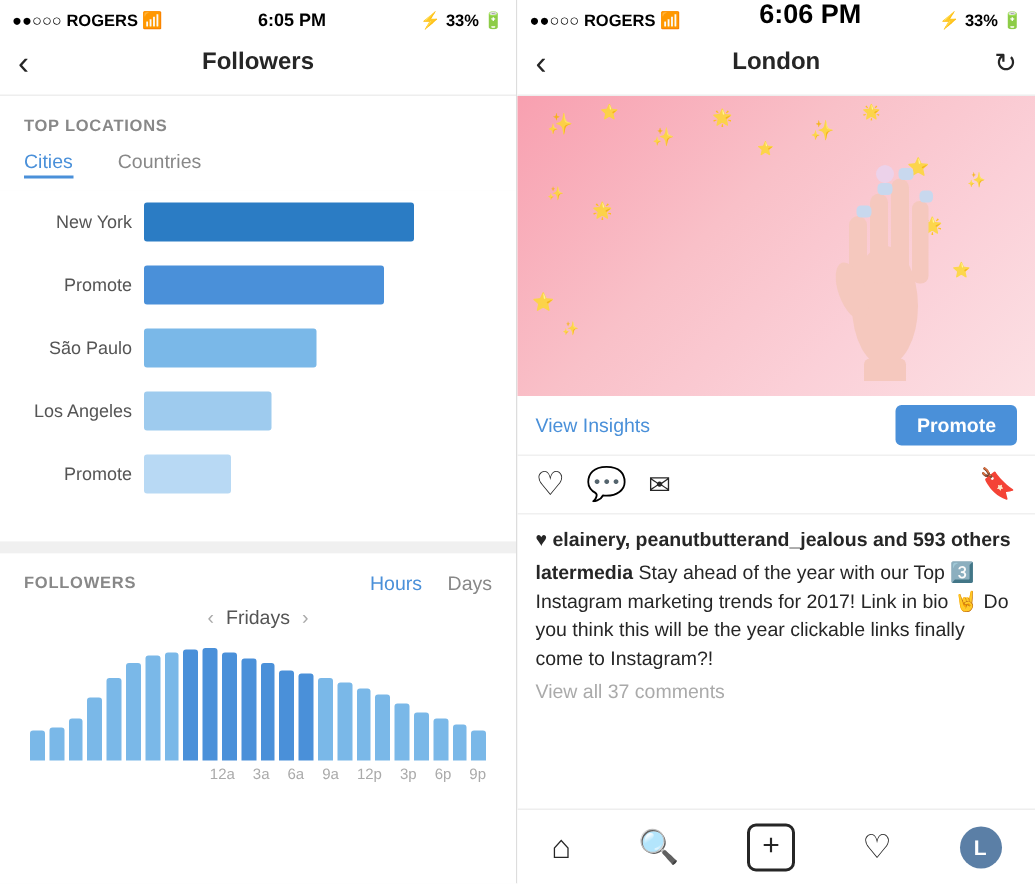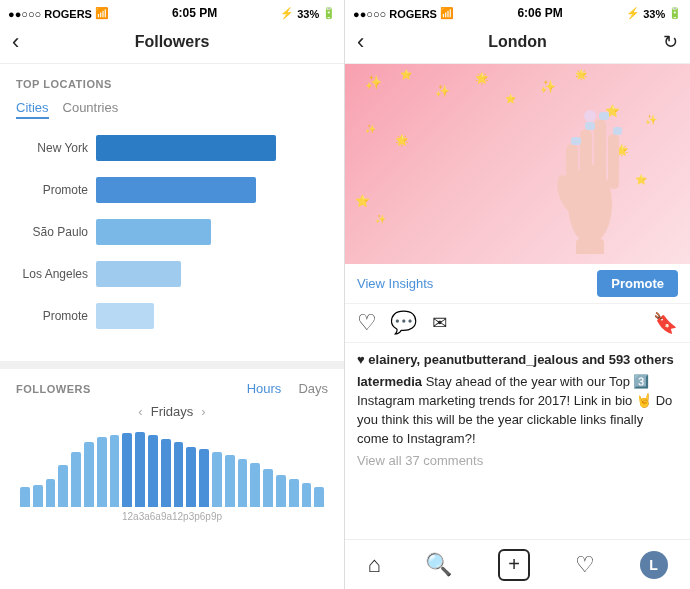--- a/index.html
+++ b/index.html
@@ -64,21 +64,21 @@
     .section-title {
       font-size: 11px;
       font-weight: 700;
       color: #888;
       letter-spacing: 0.5px;
       text-transform: uppercase;
       margin-bottom: 8px;
     }
     .tab-row {
       display: flex;
-      gap: 0;
+      gap: 16px;
     }
     .tab-btn {
       font-size: 13px;
       font-weight: 500;
       color: #888;
       cursor: pointer;
       padding: 2px 0;
       margin-right: 14px;
       border-bottom: 2px solid transparent;
     }
@@ -168,24 +168,25 @@
       flex: 1;
       border-radius: 2px 2px 0 0;
       background: #7AB8E8;
     }
     .hist-bar.highlight {
       background: #4A90D9;
     }
 
     .x-axis {
       display: flex;
-      justify-content: center;
+      justify-content: flex-end;
       padding: 4px 4px 0;
       font-size: 10px;
       color: #aaa;
+      gap: 12px;
     }
 
     
     .right-panel {
       width: 345px;
       height: 589px;
       background: #fff;
       display: flex;
       flex-direction: column;
     }
@@ -417,21 +418,21 @@
   </div>
 </div>
 
 <div class="right-panel">
 
   <div class="status-bar">
     <div class="status-bar-left">
       <span>●●○○○ ROGERS</span>
       <span>📶</span>
     </div>
-    <span style="font-weight:600;font-size:12px;">6:06 PM</span>
+    <span style="font-weight:600;font-size:18px;">6:06 PM</span>
     <div class="status-bar-right">
       <span>⚡</span>
       <span>33%</span>
       <span>🔋</span>
     </div>
   </div>
 
   <div class="nav-bar">
     <span class="nav-back">‹</span>
     <span class="nav-title">London</span>

